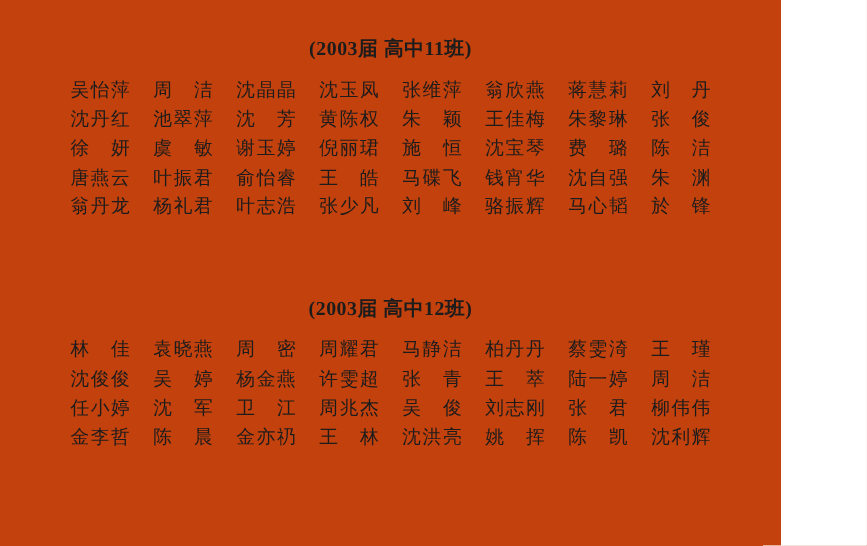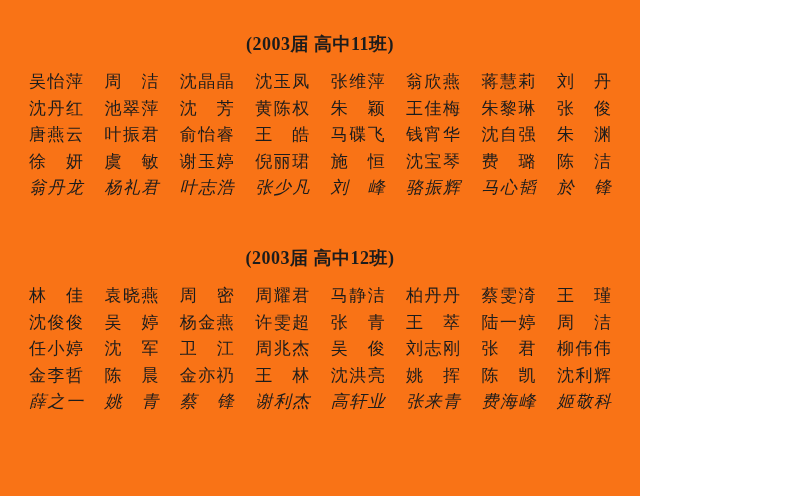--- a/index.html
+++ b/index.html
@@ -5,41 +5,41 @@
   html, body { margin: 0; padding: 0; background: #ffffff; }
   body {
     width: 788px;
     height: 496px;
     overflow: hidden;
     font-family: "Liberation Serif", "DejaVu Serif", serif;
     color: #1c1c1c;
   }
   .page {
     box-sizing: border-box;
-    width: 640px;
+    width: 710px;
     height: 496px;
     padding-top: 34px;
-    background: #f97316;
+    background: #c2410c;
   }
   .class-title {
     font-size: 18px;
     line-height: 20px;
     font-weight: bold;
     text-align: center;
     margin: 0 0 19px 0;
     letter-spacing: 0.5px;
   }
-  .section-2 .class-title { margin-top: 52px; }
+  .section-2 .class-title { margin-top: 74px; }
   .roster { width: 582px; margin: 12px auto; }
   .name-row {
     display: flex;
     justify-content: space-between;
     margin-bottom: 9.5px;
   }
-  .name-row:last-child { margin-bottom: 0; font-style: italic; }
+  .name-row:last-child { margin-bottom: 0; }
   .name {
     width: 54px;
     font-size: 17px;
     line-height: 17px;
     white-space: nowrap;
     text-align: justify;
     text-align-last: justify;
     -moz-text-align-last: justify;
   }
 </style>
@@ -65,38 +65,38 @@
         <div class="name">沈丹红</div>
         <div class="name">池翠萍</div>
         <div class="name">沈芳</div>
         <div class="name">黄陈权</div>
         <div class="name">朱颖</div>
         <div class="name">王佳梅</div>
         <div class="name">朱黎琳</div>
         <div class="name">张俊</div>
       </div>
       <div class="name-row">
+        <div class="name">徐妍</div>
+        <div class="name">虞敏</div>
+        <div class="name">谢玉婷</div>
+        <div class="name">倪丽珺</div>
+        <div class="name">施恒</div>
+        <div class="name">沈宝琴</div>
+        <div class="name">费璐</div>
+        <div class="name">陈洁</div>
+      </div>
+      <div class="name-row">
         <div class="name">唐燕云</div>
         <div class="name">叶振君</div>
         <div class="name">俞怡睿</div>
         <div class="name">王皓</div>
         <div class="name">马碟飞</div>
         <div class="name">钱宵华</div>
         <div class="name">沈自强</div>
         <div class="name">朱渊</div>
-      </div>
-      <div class="name-row">
-        <div class="name">徐妍</div>
-        <div class="name">虞敏</div>
-        <div class="name">谢玉婷</div>
-        <div class="name">倪丽珺</div>
-        <div class="name">施恒</div>
-        <div class="name">沈宝琴</div>
-        <div class="name">费璐</div>
-        <div class="name">陈洁</div>
       </div>
       <div class="name-row">
         <div class="name">翁丹龙</div>
         <div class="name">杨礼君</div>
         <div class="name">叶志浩</div>
         <div class="name">张少凡</div>
         <div class="name">刘峰</div>
         <div class="name">骆振辉</div>
         <div class="name">马心韬</div>
         <div class="name">於锋</div>
@@ -140,26 +140,16 @@
       <div class="name-row">
         <div class="name">金李哲</div>
         <div class="name">陈晨</div>
         <div class="name">金亦礽</div>
         <div class="name">王林</div>
         <div class="name">沈洪亮</div>
         <div class="name">姚挥</div>
         <div class="name">陈凯</div>
         <div class="name">沈利辉</div>
       </div>
-      <div class="name-row">
-        <div class="name">薛之一</div>
-        <div class="name">姚青</div>
-        <div class="name">蔡锋</div>
-        <div class="name">谢利杰</div>
-        <div class="name">高轩业</div>
-        <div class="name">张来青</div>
-        <div class="name">费海峰</div>
-        <div class="name">姬敬科</div>
-      </div>
     </div>
   </div>
 
 </div>
 
 </body></html>

